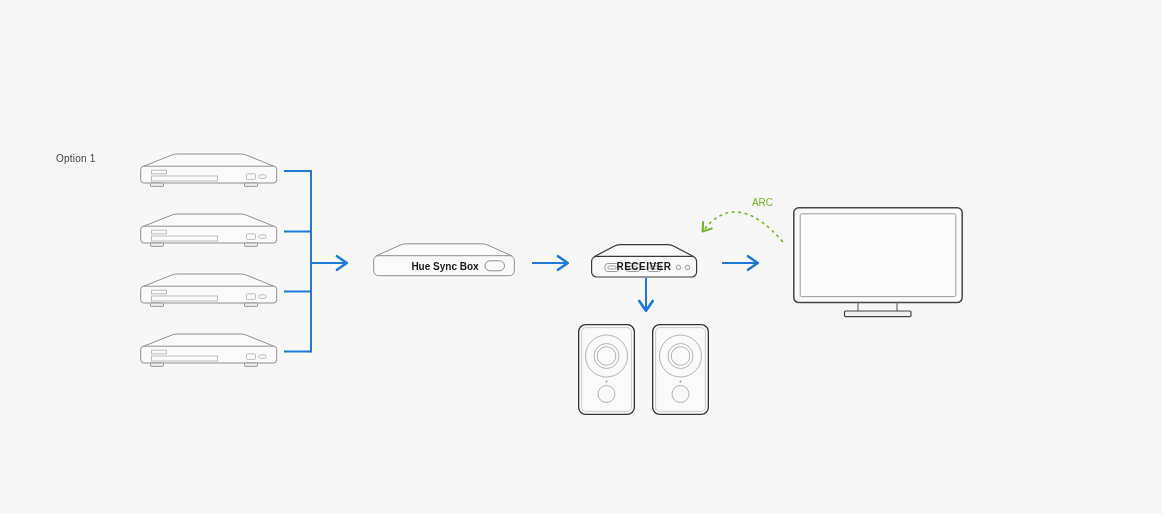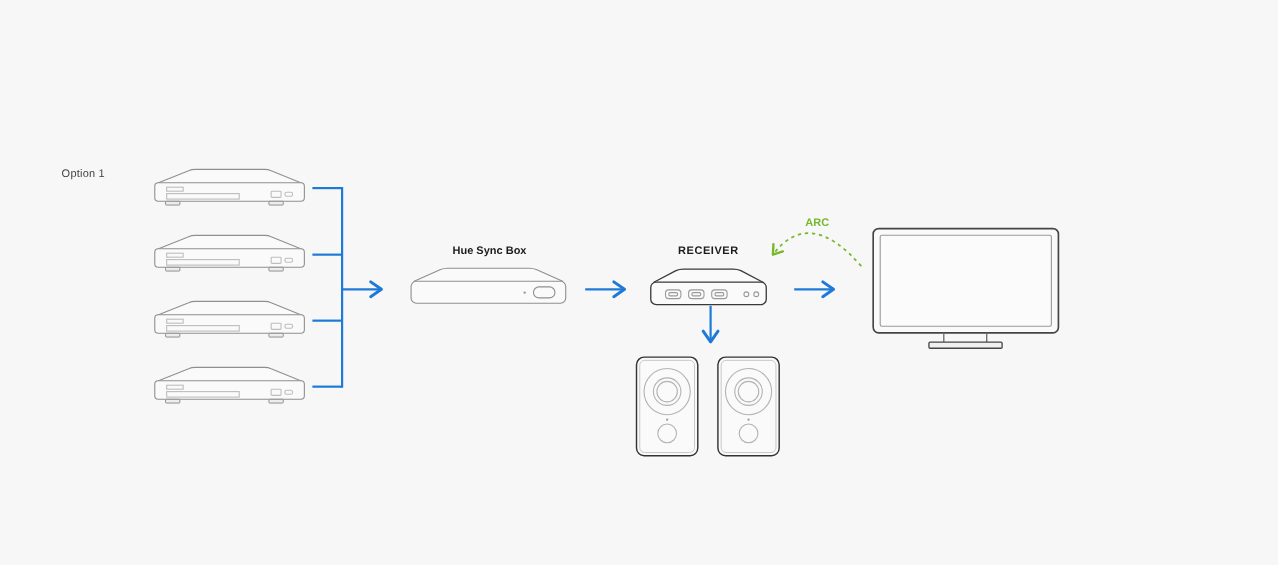--- a/index.html
+++ b/index.html
@@ -27,32 +27,33 @@
     left: 56px; top: 153px;
     font-size: 10px;
     letter-spacing: 0.2px;
   }
   .node-label {
     font-weight: bold;
     font-size: 10px;
     color: #1c1c1c;
     width: 140px;
     text-align: center;
+    margin-top: 38px;
   }
   .hue-label { left: 375px; top: 223px; }
   .receiver-label {
     left: 574px; top: 223px;
     font-size: 10px;
     letter-spacing: 0.5px;
   }
   .arc-label {
     left: 713px; top: 197px;
     width: 60px;
-    text-align: center;
-    font-weight: bold;
+    text-align: right;
+    font-weight: normal;
     font-size: 10px;
     color: #76b82a;
   }
 </style>
 </head>
 <body>
 
 <div class="canvas">
 
   <svg class="diagram" width="1162" height="514" viewBox="0 0 1162 514" xmlns="http://www.w3.org/2000/svg">

